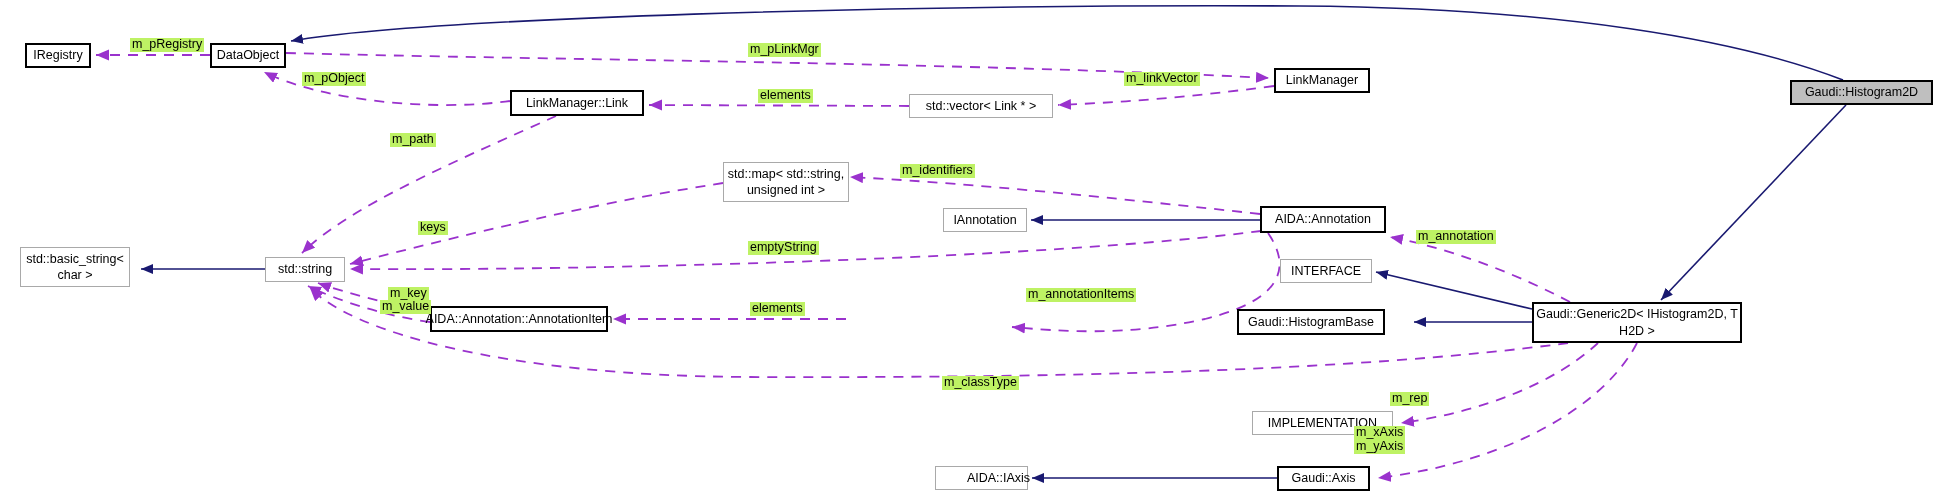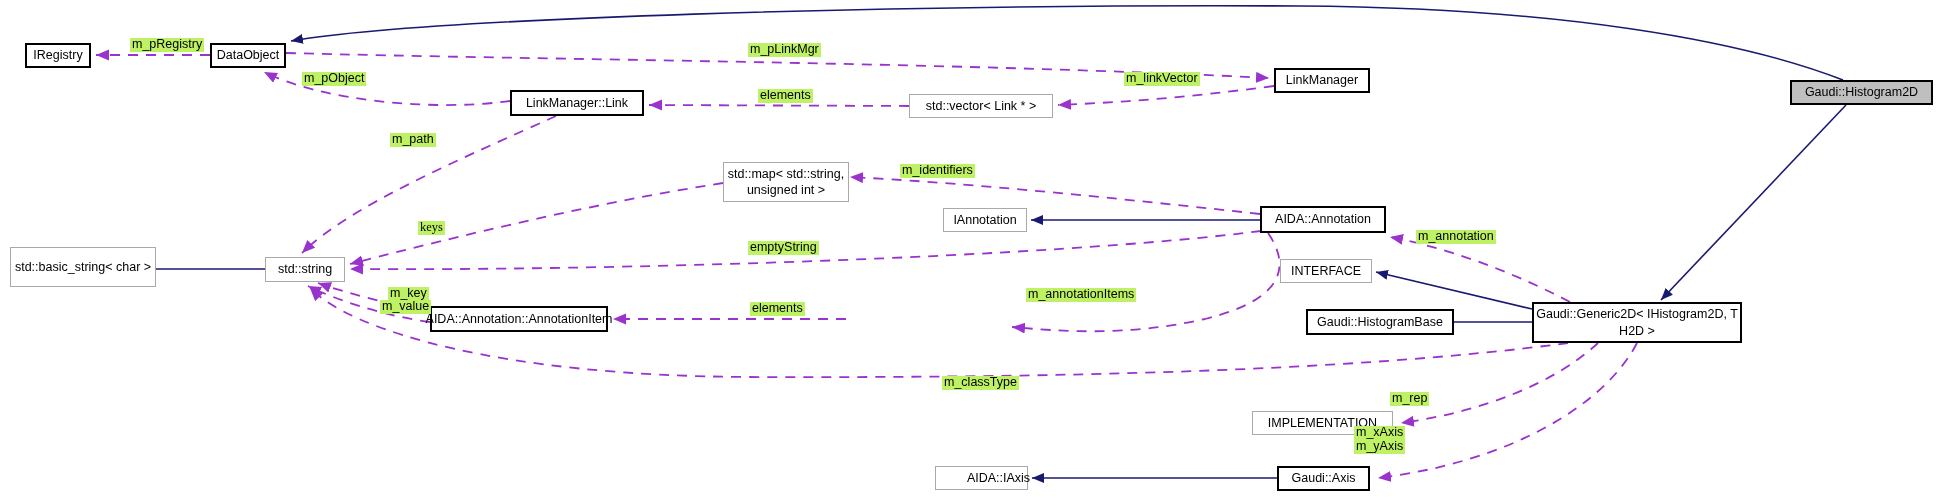--- a/index.html
+++ b/index.html
@@ -89,30 +89,30 @@
     </div>
   <div class="node ext" style="left:943px;top:208px;width:84px;height:24px;">
       <span>IAnnotation</span>
     </div>
   <div class="node doc" style="left:1260px;top:206px;width:126px;height:27px;">
       <span>AIDA::Annotation</span>
     </div>
   <div class="node ext" style="left:1280px;top:259px;width:92px;height:24px;">
       <span>INTERFACE</span>
     </div>
-  <div class="node doc" style="left:1306px;top:309px;width:148px;height:26px;">
+  <div class="node doc" style="left:1237px;top:309px;width:148px;height:26px;">
       <span>Gaudi::HistogramBase</span>
     </div>
   <div class="node doc hard" style="left:1532px;top:302px;width:210px;height:41px;">
       <span>Gaudi::Generic2D&lt; IHistogram2D, TH2D &gt;</span>
     </div>
   <div class="node self" style="left:1790px;top:80px;width:143px;height:25px;">
       <span>Gaudi::Histogram2D</span>
     </div>
-  <div class="node ext multi" style="left:10px;top:247px;width:146px;height:40px;">
+  <div class="node ext multi" style="left:20px;top:247px;width:110px;height:40px;">
       <span>std::basic_string&lt; char &gt;</span>
     </div>
   <div class="node ext" style="left:265px;top:257px;width:80px;height:25px;">
       <span>std::string</span>
     </div>
   <div class="node doc" style="left:430px;top:306px;width:178px;height:26px;">
       <span>AIDA::Annotation::AnnotationItem</span>
     </div>
   <div class="node ext" style="left:1252px;top:411px;width:141px;height:24px;">
       <span>IMPLEMENTATION</span>
@@ -124,21 +124,21 @@
       <span>Gaudi::Axis</span>
     </div>
 
   <div class="elabel" style="left:130px;top:38px;">m_pRegistry</div>
   <div class="elabel" style="left:748px;top:43px;">m_pLinkMgr</div>
   <div class="elabel" style="left:302px;top:72px;">m_pObject</div>
   <div class="elabel" style="left:758px;top:89px;">elements</div>
   <div class="elabel" style="left:1124px;top:72px;">m_linkVector</div>
   <div class="elabel" style="left:390px;top:133px;">m_path</div>
   <div class="elabel" style="left:900px;top:164px;">m_identifiers</div>
-  <div class="elabel" style="left:418px;top:221px;font-family:Liberation Serif, serif;">keys</div>
+  <div class="elabel" style="left:418px;top:221px;">keys</div>
   <div class="elabel" style="left:748px;top:241px;">emptyString</div>
   <div class="elabel" style="left:1416px;top:230px;">m_annotation</div>
   <div class="elabel" style="left:388px;top:287px;">m_key</div>
   <div class="elabel" style="left:380px;top:300px;">m_value</div>
   <div class="elabel" style="left:750px;top:302px;">elements</div>
   <div class="elabel" style="left:1026px;top:288px;">m_annotationItems</div>
   <div class="elabel" style="left:942px;top:376px;">m_classType</div>
   <div class="elabel" style="left:1390px;top:392px;">m_rep</div>
   <div class="elabel" style="left:1354px;top:426px;">m_xAxis</div>
   <div class="elabel" style="left:1354px;top:440px;">m_yAxis</div>

